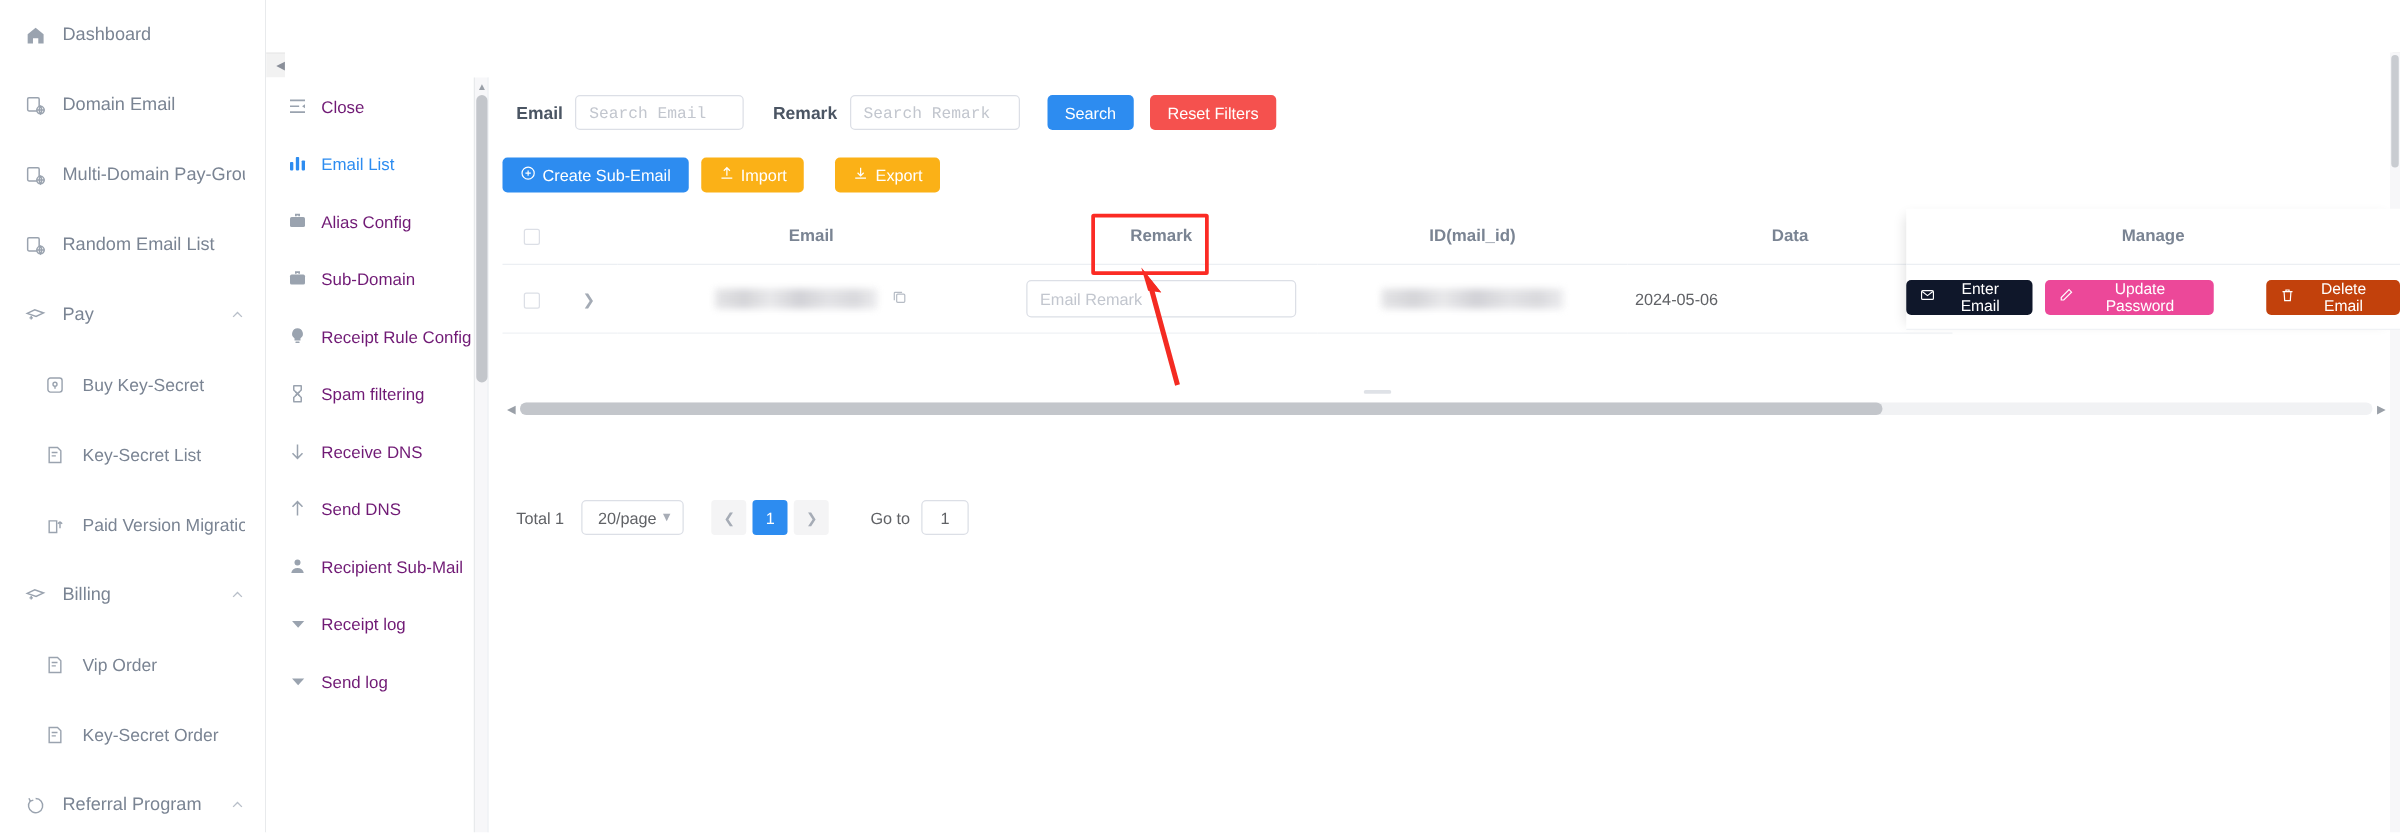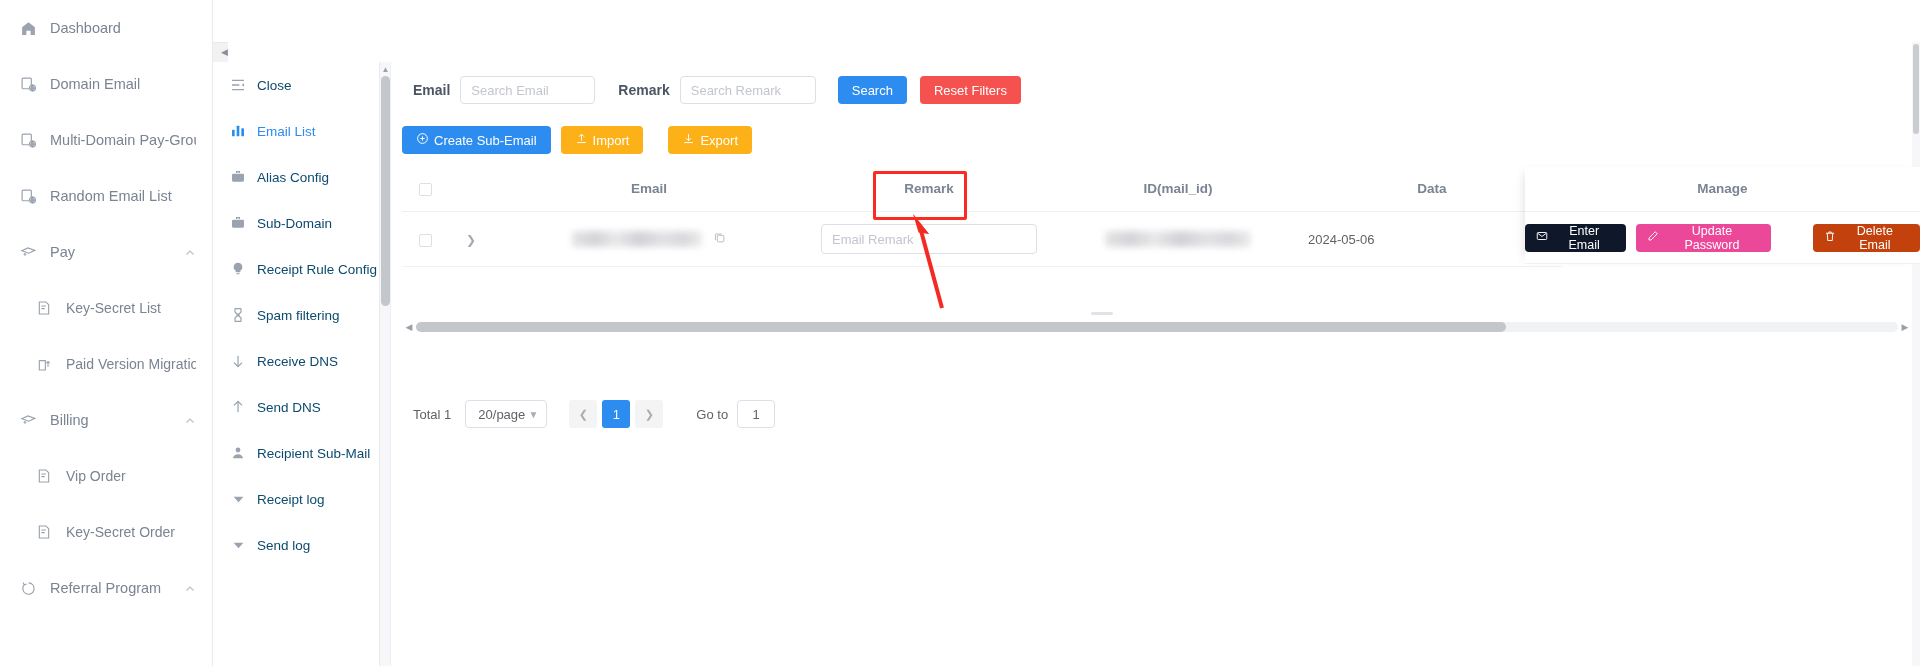--- a/index.html
+++ b/index.html
@@ -90,21 +90,21 @@
 
   
   .submenu {
     width: 167px; flex: 0 0 167px; height: 604px;
     border-right: 1px solid #e8eaec; background: #fff;
     overflow: hidden; position: relative;
   }
   .sub-item {
     display: flex; align-items: center;
     height: 46px; padding: 0 10px 0 16px;
-    font-size: 13.5px; color: #0c4a6e; cursor: pointer; white-space: nowrap;
+    font-size: 13.5px; color: #701a75; cursor: pointer; white-space: nowrap;
   }
   .sub-item .ico {
     width: 18px; flex: 0 0 18px; margin-right: 10px;
     display: flex; align-items: center; justify-content: center; color: #9aa3af;
   }
   .sub-item.active { color: #2d8cf0; }
   .sub-item.active .ico { color: #2d8cf0; }
 
   
   .vscroll {
@@ -122,21 +122,21 @@
   }
 
   
   .content { flex: 1 1 auto; position: relative; overflow: hidden; background: #fff; }
 
   .filters { display: flex; align-items: center; padding: 14px 0 0 22px; gap: 0; }
   .filters .flab { font-size: 14px; font-weight: bold; color: #4b5563; margin-right: 10px; }
   .inp {
     height: 28px; border: 1px solid #dcdfe6; border-radius: 4px;
     padding: 0 10px; font-size: 13px; color: #606266;
-    background: #fff; outline: none; font-family: Liberation Sans, sans-serif;
+    background: #fff; outline: none; font-family: Liberation Mono, monospace;
   }
   .inp::placeholder { color: #c2c6ce; }
   #email-search { width: 135px; margin-right: 23px; }
   #remark-search { width: 136px; margin-right: 22px; }
   .btn {
     height: 28px; border: none; border-radius: 4px; cursor: pointer;
     font-size: 13px; color: #fff; font-family: inherit;
     display: inline-flex; align-items: center; justify-content: center; gap: 5px;
     padding: 0 14px;
   }
@@ -313,20 +313,30 @@
           </svg>
       </span>
       <span class="lbl">Pay</span>
       <span class="caret">
         <svg width="12" height="12" viewBox="0 0 24 24" fill="none" stroke="currentColor" stroke-width="2.2">
             <path d="M5 15l7-7 7 7"></path>
           </svg>
       </span>
     </div>
 
+    <div class="side-item sub">
+      <span class="ico">
+        <svg width="16" height="16" viewBox="0 0 24 24" fill="none" stroke="currentColor" stroke-width="1.7">
+            <rect x="3.5" y="3.5" width="17" height="17" rx="3"></rect>
+            <circle cx="12" cy="11" r="2.4"></circle>
+            <path d="M12 13.4v3"></path>
+          </svg>
+      </span>
+      <span class="lbl">Buy Key-Secret</span>
+    </div>
 
     <div class="side-item sub">
       <span class="ico">
         <svg width="16" height="16" viewBox="0 0 24 24" fill="none" stroke="currentColor" stroke-width="1.7">
             <path d="M5 3h10l4 4v14H5z"></path>
             <path d="M8 9h7M8 13h5"></path>
           </svg>
       </span>
       <span class="lbl">Key-Secret List</span>
     </div>

